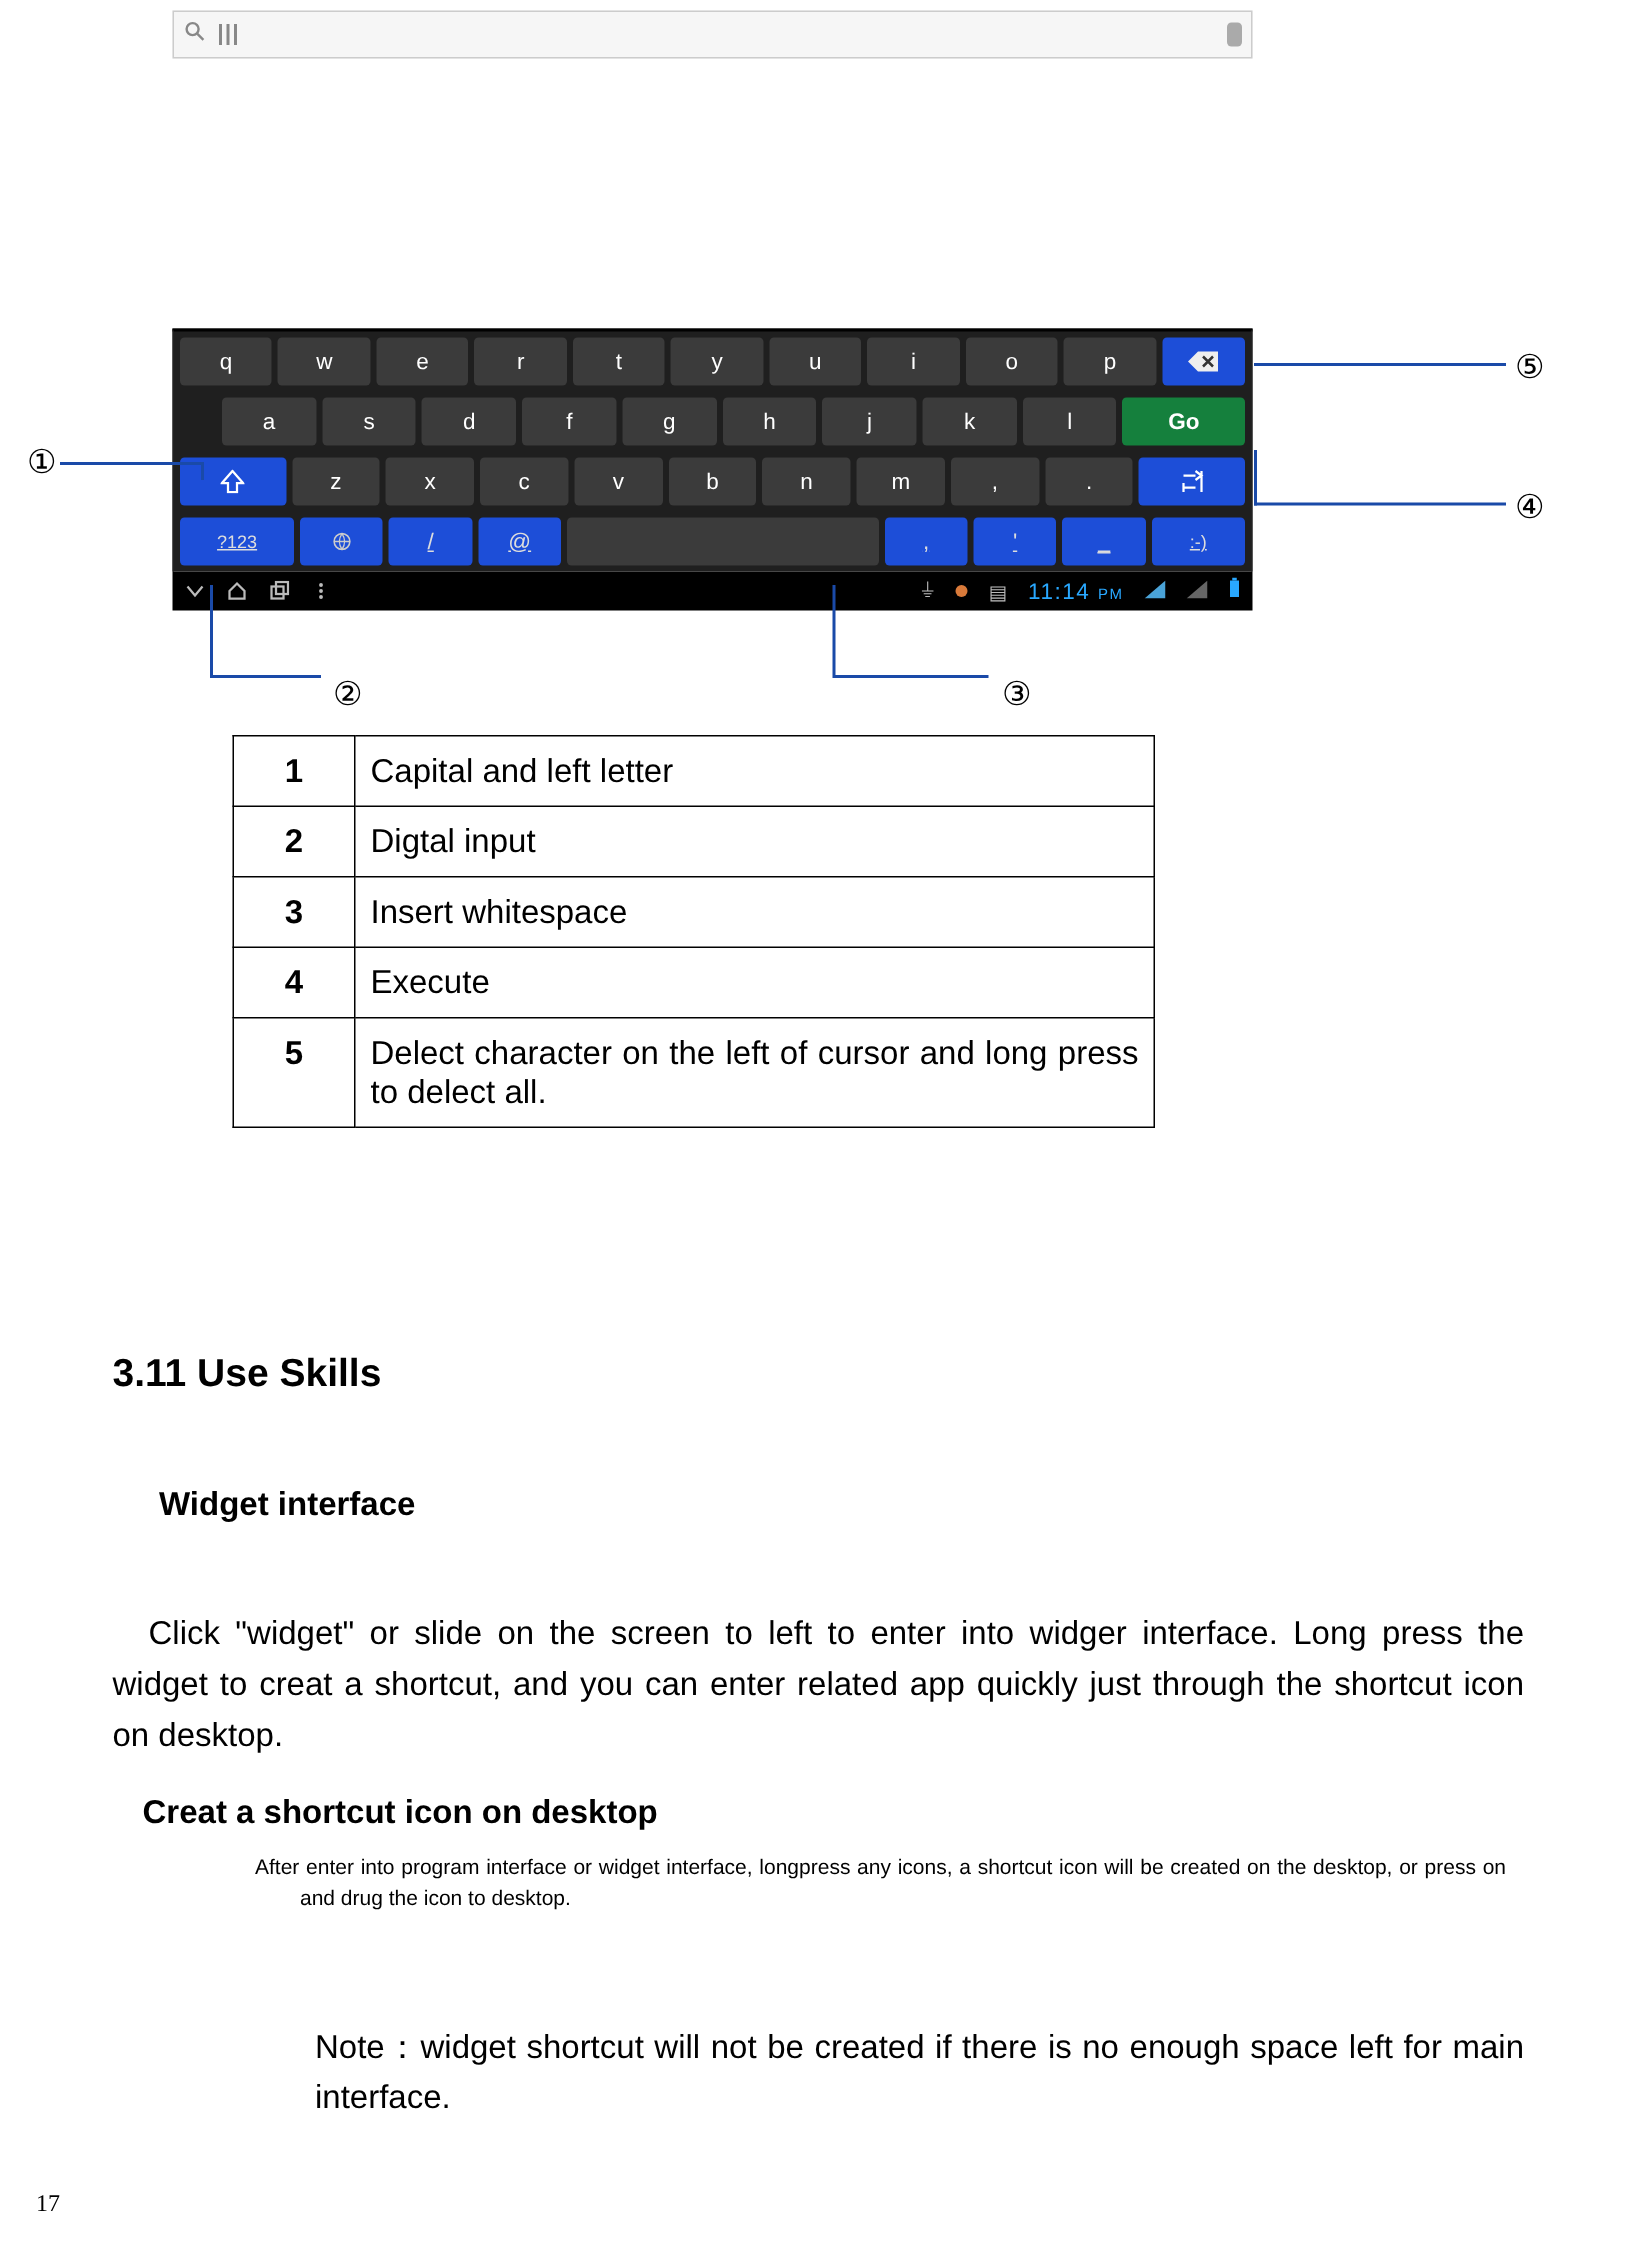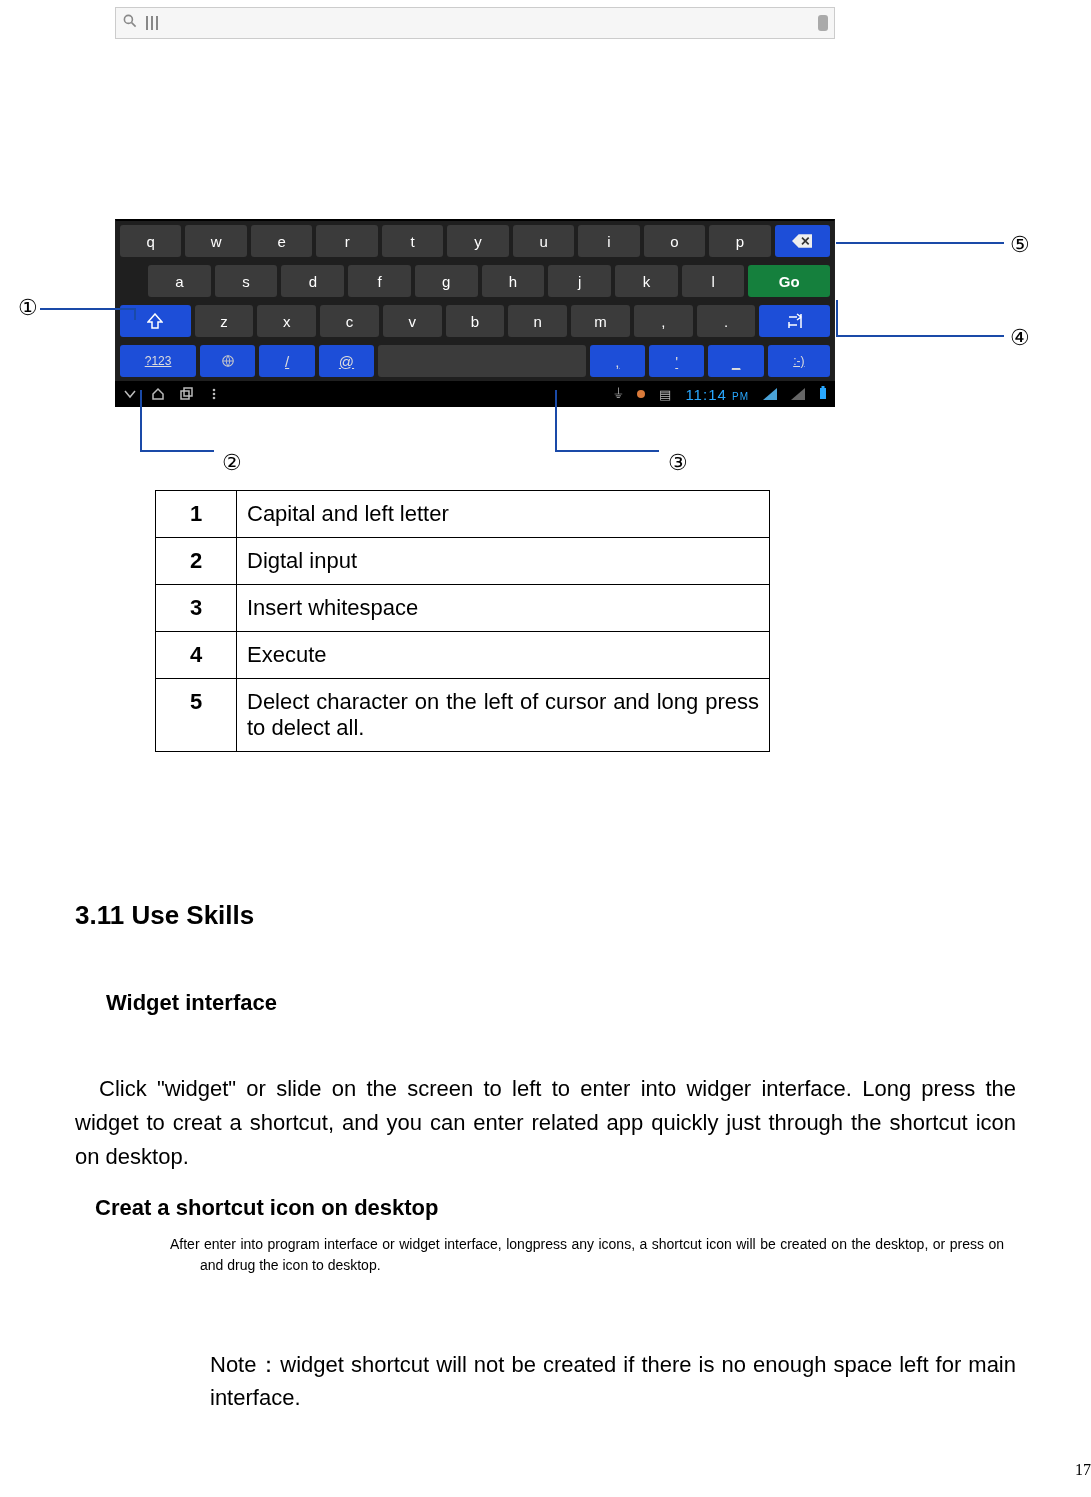--- a/index.html
+++ b/index.html
@@ -187,23 +187,24 @@
     font-family: Liberation Sans, sans-serif;
     font-size: 22px;
     line-height: 1.5;
     text-align: justify;
     margin-left: 10px;
   }
   .pagenum {
     position: absolute;
     bottom: 18px;
     left: 0; right: 0;
-    text-align: right;
+    text-align: left;
     font-size: 16px;
     font-family: 'Times New Roman', serif;
+    padding-left: 24px;
   }
 </style>
 </head>
 <body>
 
 <div class="page">
 
   <div class="shot">
     <div class="searchbar">
       <span class="magnify">

